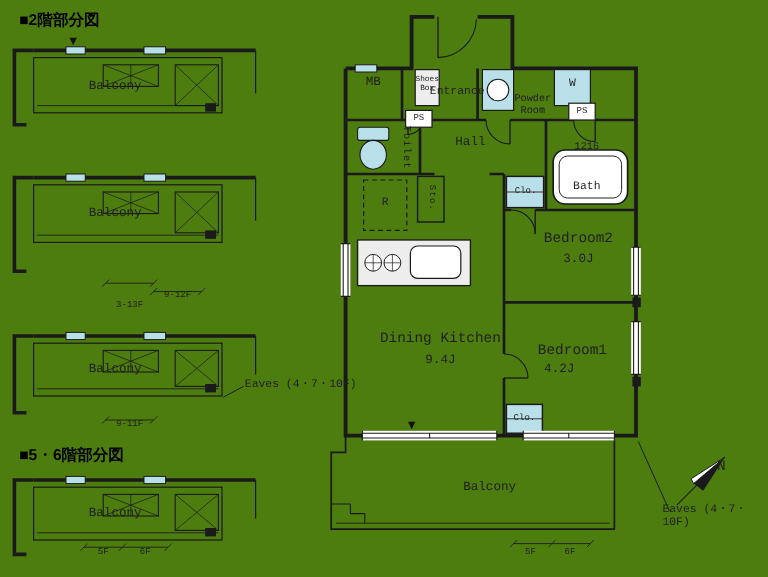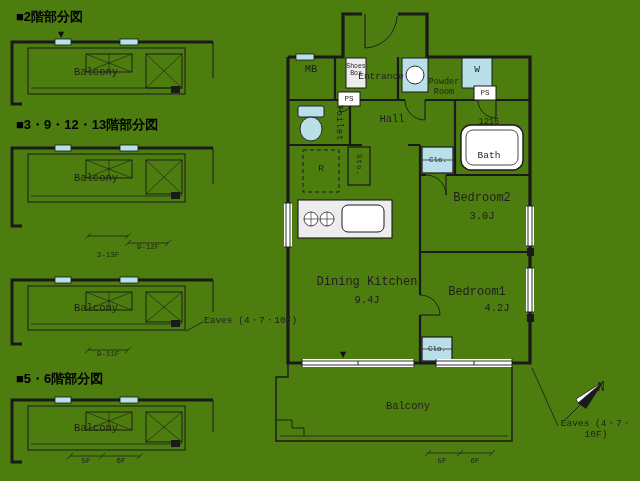--- a/index.html
+++ b/index.html
@@ -5,21 +5,21 @@
   html,body{margin:0;padding:0;background:#fff;}
   .stage{position:relative;width:640px;height:481px;background:#4d7c0f;overflow:hidden;}
   .stage svg{position:absolute;left:0;top:0;}
   .lbl{position:absolute;font-family:Liberation Mono, monospace;color:#1f1f1f;
        transform:translate(-50%,-50%);white-space:pre-line;text-align:center;line-height:1.12;}
   .jp{position:absolute;font-family:"Liberation Sans","DejaVu Sans",sans-serif;font-weight:bold;
       font-size:13px;color:#000;white-space:nowrap;}
   .s6{font-size:6.5px}.s7{font-size:7.5px}.s8{font-size:8.5px}.s9{font-size:9.5px}
   .s10{font-size:10.5px}.s11{font-size:12px}
   .vert{writing-mode:vertical-rl;letter-spacing:1px;}
-  .la{transform:translate(0,-50%);text-align:center;}
+  .la{transform:translate(0,-50%);text-align:left;}
   .marker{font-size:8px;font-family:"DejaVu Sans",sans-serif;color:#111;}
 </style>
 </head>
 <body>
 
 <div class="stage">
 
 <svg width="640" height="481" viewBox="0 0 640 481">
 
   <g stroke="#1a1a1a" fill="none">
@@ -193,21 +193,20 @@
 
     <g transform="translate(584,401)">
       <line x1="-20" y1="20" x2="20" y2="-20" stroke-width="0.9"></line>
       <polygon points="20,-20 -6,2 2,8" fill="#1a1a1a" stroke="none"></polygon>
       <polygon points="20,-20 -8,-2 -6,2" fill="#fff" stroke="#1a1a1a" stroke-width="0.8"></polygon>
     </g>
   </g>
 </svg>
 
 <div class="jp" style="left:16px;top:8px;">■2階部分図</div>
-<div class="jp" style="left:16px;top:116px;">■3・9・12・13階部分図</div>
 <div class="jp" style="left:16px;top:370px;">■5・6階部分図</div>
 
 <div class="lbl marker" style="left:61px;top:35px;">▼</div>
 <div class="lbl marker" style="left:343px;top:355px;">▼</div>
 
 <div class="lbl s10" style="left:96px;top:73px;">Balcony</div>
 <div class="lbl s10" style="left:96px;top:179px;">Balcony</div>
 <div class="lbl s10" style="left:96px;top:309px;">Balcony</div>
 <div class="lbl s10" style="left:96px;top:429px;">Balcony</div>
 
@@ -230,21 +229,21 @@
 <div class="lbl s8 vert" style="left:338px;top:123px;">Toilet</div>
 <div class="lbl s10" style="left:392px;top:120px;">Hall</div>
 <div class="lbl s9" style="left:321px;top:169px;">R</div>
 <div class="lbl s7 vert" style="left:359px;top:165px;">Sto.</div>
 <div class="lbl s7" style="left:438px;top:160px;">Clo.</div>
 <div class="lbl s9" style="left:489px;top:112px;margin-top:44px;">Bath</div>
 <div class="lbl s8" style="left:489px;top:123px;text-align:center;">1216</div>
 <div class="lbl s11" style="left:482px;top:199px;">Bedroom2</div>
 <div class="lbl s10" style="left:482px;top:217px;">3.0J</div>
 <div class="lbl s11" style="left:477px;top:293px;">Bedroom1</div>
-<div class="lbl s10" style="left:497px;top:309px;text-align:right;">4.2J</div>
+<div class="lbl s10" style="left:466px;top:309px;text-align:right;">4.2J</div>
 <div class="lbl s11" style="left:367px;top:283px;">Dining Kitchen</div>
 <div class="lbl s10" style="left:367px;top:301px;">9.4J</div>
 <div class="lbl s7" style="left:437px;top:349px;">Clo.</div>
 <div class="lbl s10" style="left:408px;top:407px;">Balcony</div>
 <div class="lbl s9 la" style="left:552px;top:430px;">Eaves (4・7・10F)</div>
 <div class="lbl s11" style="left:601px;top:389px;">N</div>
 <div class="lbl s7" style="left:442px;top:461px;">5F</div>
 <div class="lbl s7" style="left:475px;top:461px;">6F</div>
 
 </div>

